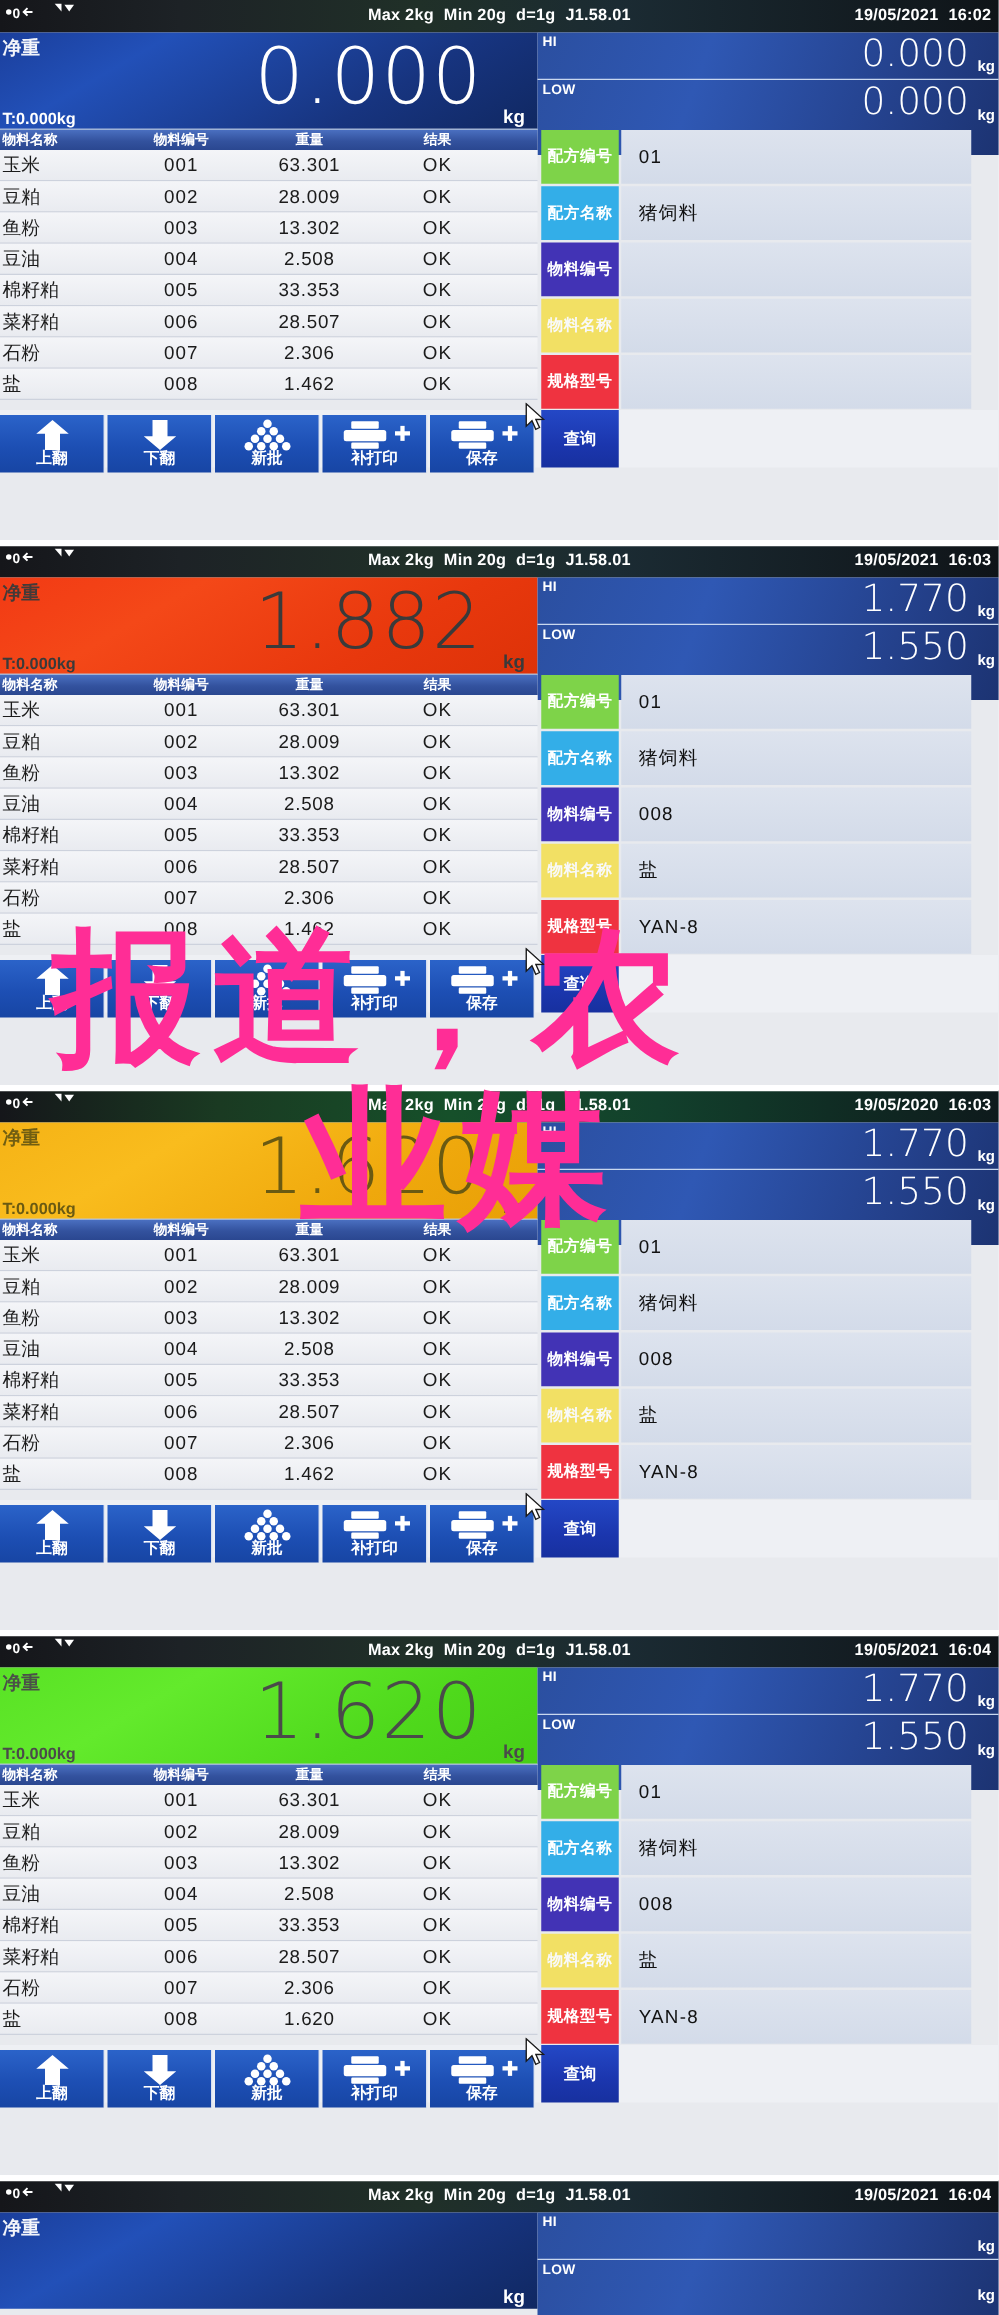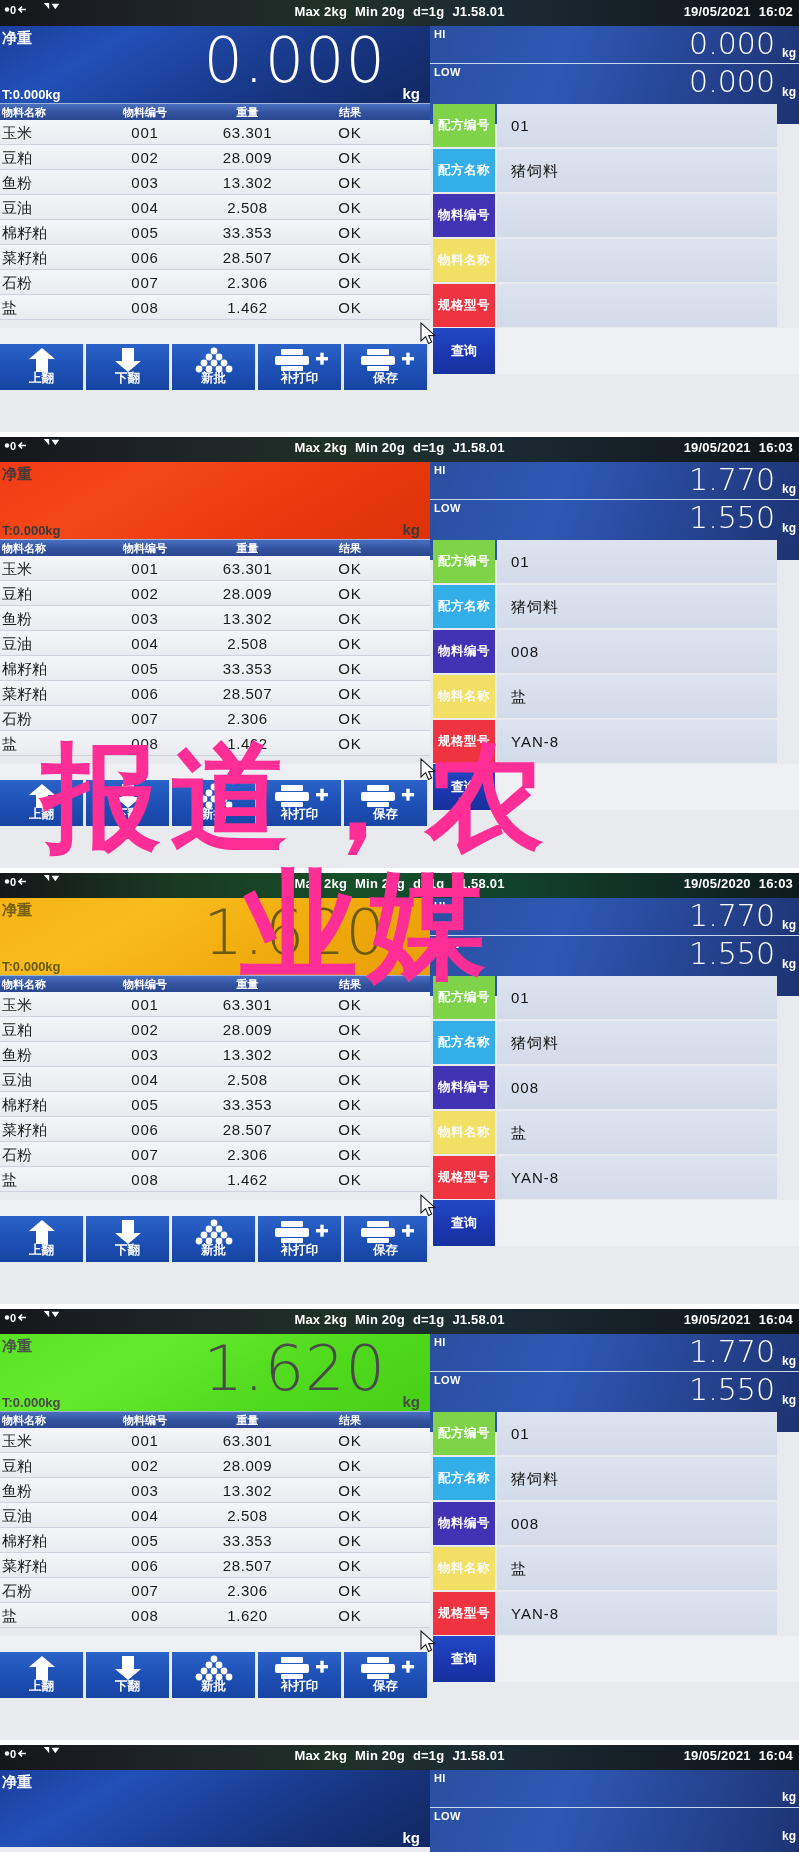--- a/index.html
+++ b/index.html
@@ -104,21 +104,21 @@
   .fval{
     position:absolute; left:67px; top:1px; right:22px; height:43px;
     background:linear-gradient(180deg,#dde3ee 0%,#d3dbe9 100%);
     color:#111; font-size:15px; line-height:43px; padding-left:14px;
     letter-spacing:1px;
   }
 
   
   .toolbar{ position:absolute; left:0; width:430px; height:46px; }
   .tbtn{
-    position:absolute; top:16px; height:46px; width:84px;
+    position:absolute; top:4px; height:46px; width:84px;
     background:linear-gradient(180deg,#2b63c9 0%,#1d4fb4 55%,#1745a4 100%);
     border-right:1px solid #dfe6f2;
     color:#fff; text-align:center;
   }
   .tbtn .lbl{ position:absolute; left:0; right:0; bottom:3px; font-size:12.5px; font-weight:bold; }
   .tbtn .gl{ position:absolute; left:0; right:0; top:3px; height:26px; }
   .qbtn{
     position:absolute; left:433px; width:62px; height:46px;
     background:linear-gradient(180deg,#2448c6 0%,#1b36ae 60%,#17309f 100%);
     color:#fff; font-size:13px; font-weight:bold; text-align:center; line-height:46px;
@@ -354,20 +354,21 @@
               <path d="M11 2 L21 2 L16 9 Z" fill="#fff"></path>
             </svg>
           </span>
         </div>
         <div class="sb-center"><span>Max 2kg</span><span>Min 20g</span><span>d=1g</span><span>J1.58.01</span></div>
         <div class="sb-right"><span>19/05/2021</span><span>16:03</span></div>
       </div>
       <div class="weightrow">
         <div class="bigweight red">
           <div class="bw-net">净重</div>
+          <div class="bw-val">1.882</div>
           <div class="bw-unit">kg</div>
           <div class="bw-tare">T:0.000kg</div>
         </div>
         <div class="limits">
           <div class="lim hi">
             <div class="lim-lbl">HI</div>
             <div class="lim-val">1.770</div>
             <div class="lim-unit">kg</div>
           </div>
           <div class="lim low">

